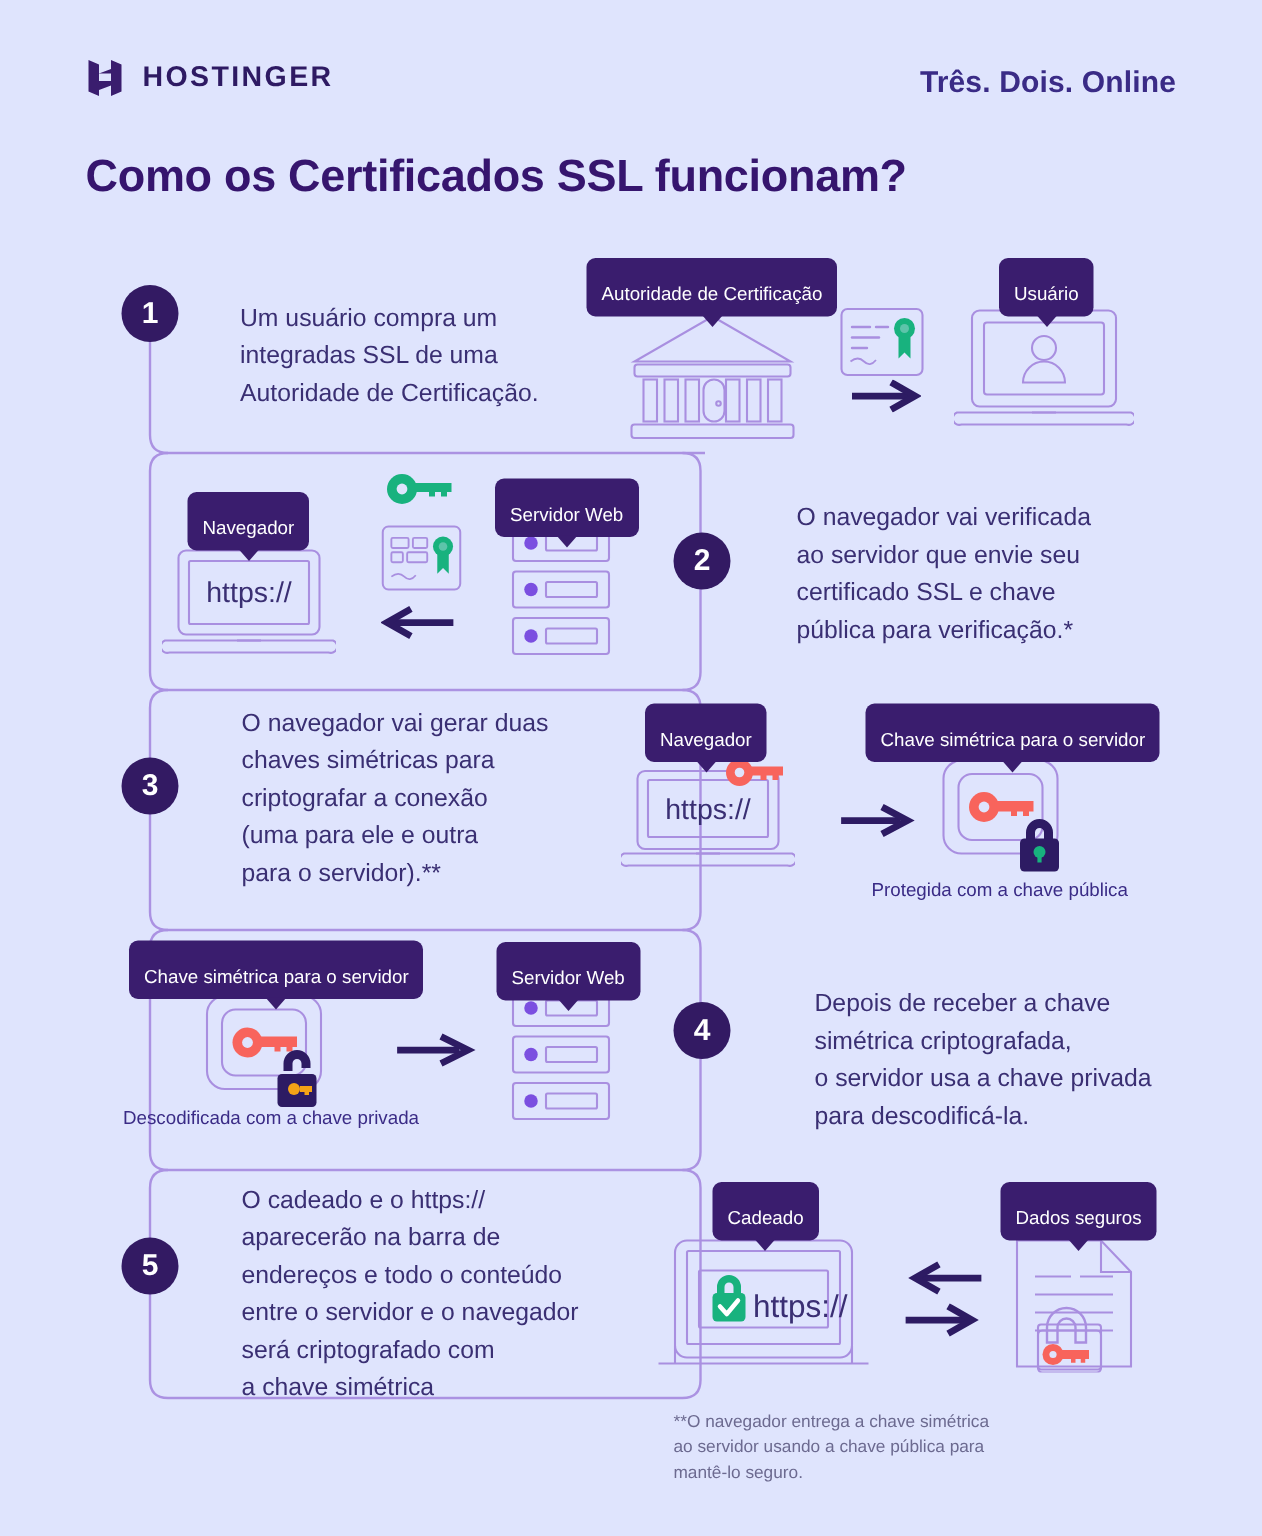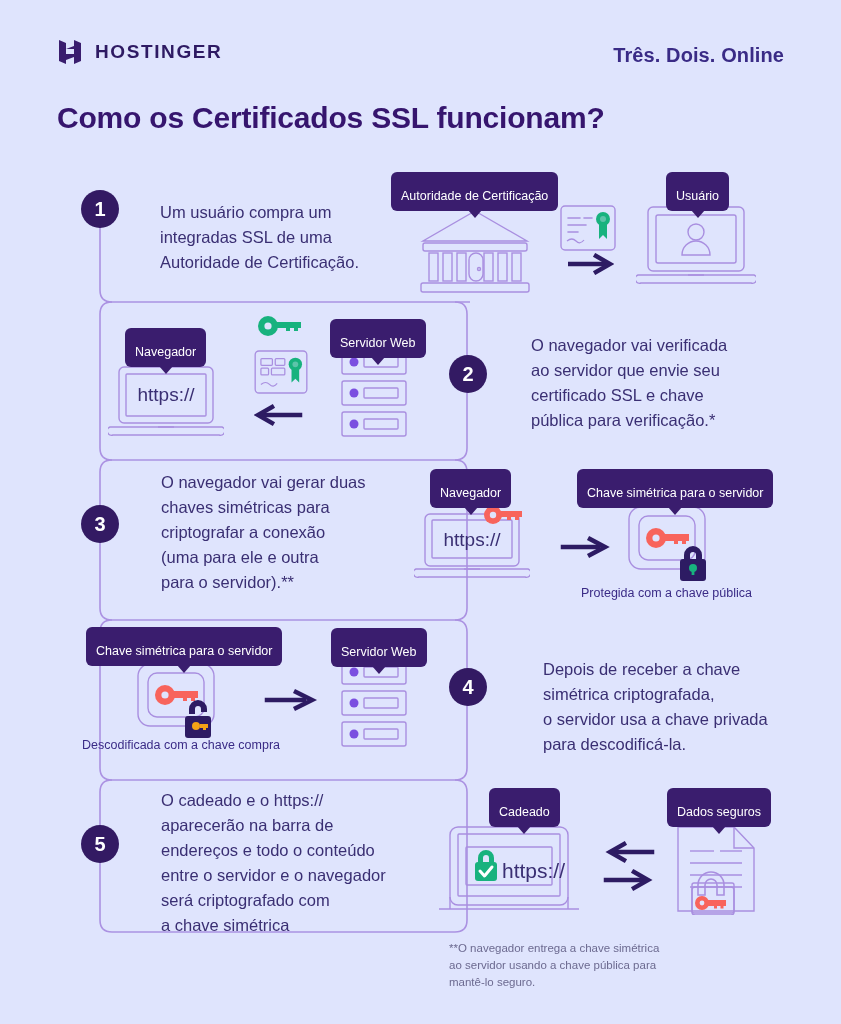--- a/index.html
+++ b/index.html
@@ -281,21 +281,21 @@
       <path d="M37 29 H62 L62 36 L59 36 L59 39 L55 39 L55 36 L51 36 L51 39 L47 39 L47 36 L37 36 Z" fill="#f8645c"></path>
     </g>
     <g>
       <path d="M53 52 v-5 a9 9 0 0 1 18 0 v3 h-6 v-3 a3 3 0 0 0 -6 0 v5 Z" fill="#2d1b63"></path>
       <rect x="49" y="54" width="26" height="22" rx="3" fill="#2d1b63"></rect>
       <circle cx="60" cy="64" r="4" fill="#f4a316"></circle>
       <path d="M64 62 H72 L72 66 L70 66 L70 68 L67 68 L67 66 L64 66 Z" fill="#f4a316"></path>
     </g>
   </svg>
 
-  <div class="caption" style="left:82px;top:738px;">Descodificada com a chave compra</div>
+  <div class="caption" style="left:82px;top:738px;">Descodificada com a chave privada</div>
 
   <svg class="art" style="left:264px;top:688px;" width="54" height="24" viewBox="0 0 54 24">
     <path d="M3 12 H40" stroke="#2d1b63" stroke-width="4.5" stroke-linecap="square"></path>
     <path d="M32 4 L48 12 L32 20" fill="none" stroke="#2d1b63" stroke-width="4.5" stroke-linecap="square"></path>
   </svg>
 
   <svg class="art" style="left:340px;top:658px;" width="70" height="90" viewBox="0 0 70 90">
     <g fill="none" stroke="#a98fe0" stroke-width="1.4">
       <rect x="2" y="2" width="64" height="24" rx="2"></rect>
       <rect x="2" y="33" width="64" height="24" rx="2"></rect>
@@ -312,21 +312,21 @@
   <div class="num" style="left:81px;top:825px;">5</div>
   <div class="step-text" style="left:161px;top:788px;width:300px;">
     <div>O cadeado e o https://</div>
     <div>aparecerão na barra de</div>
     <div>endereços e todo o conteúdo</div>
     <div>entre o servidor e o navegador</div>
     <div>será criptografado com</div>
     <div>a chave simétrica</div>
   </div>
 
-  <div class="pill" style="left:475px;top:788px;margin-left:14px;">Cadeado</div>
+  <div class="pill" style="left:475px;top:788px;">Cadeado</div>
   <div class="pill" style="left:667px;top:788px;">Dados seguros</div>
 
   <svg class="art" style="left:436px;top:825px;" width="146" height="88" viewBox="0 0 146 88">
     <g fill="none" stroke="#a98fe0" stroke-width="1.4">
       <rect x="14" y="2" width="118" height="78" rx="8"></rect>
       <rect x="22" y="9" width="102" height="62" rx="1"></rect>
       <rect x="30" y="22" width="86" height="38" rx="1"></rect>
       <path d="M3 84 H143"></path>
       <path d="M14 72 v12"></path>
         <path d="M132 72 v12"></path>

